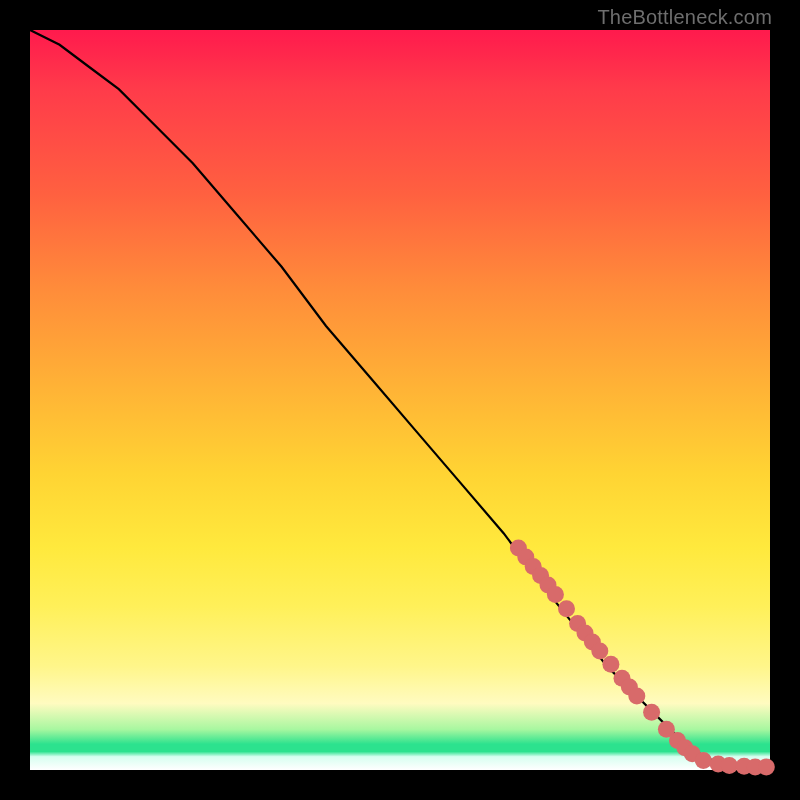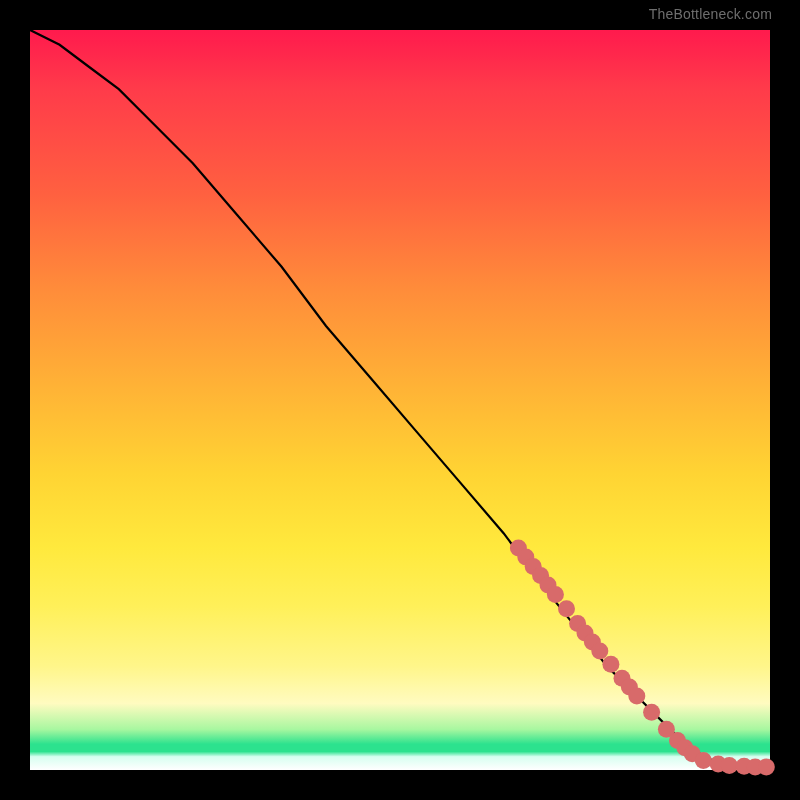--- a/index.html
+++ b/index.html
@@ -43,21 +43,21 @@
       #2ce28e 97.5%,
       #d7fff0 98.2%,
       #ffffff 100%
     );
   }
   .attribution {
     position: absolute;
     top: 6px;
     right: 28px;
     color: #6e6e6e;
-    font-size: 14px;
+    font-size: 20px;
     letter-spacing: 0.2px;
   }
   svg.curve {
     position: absolute;
     left: 30px;
     top: 30px;
     width: 740px;
     height: 740px;
     overflow: visible;
   }

